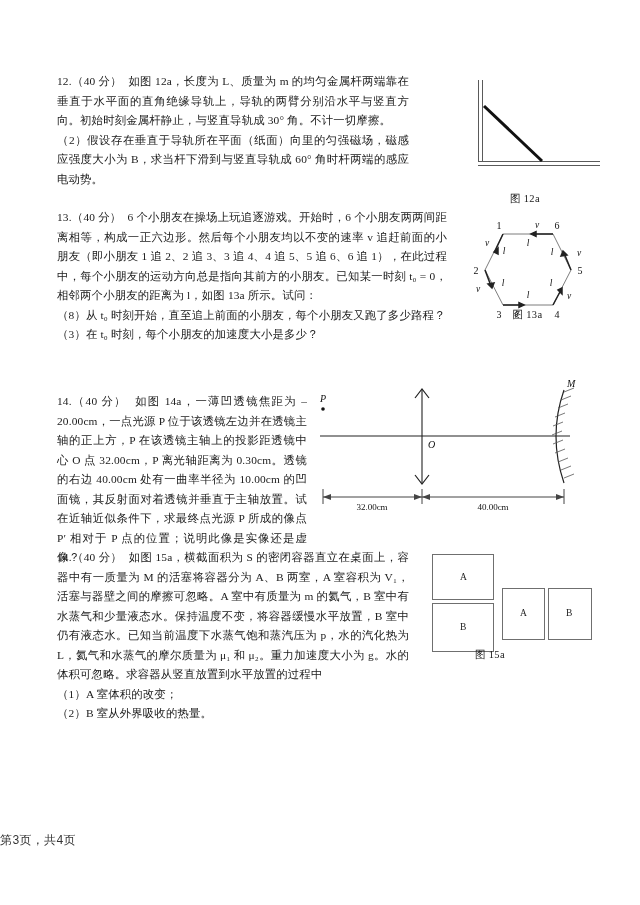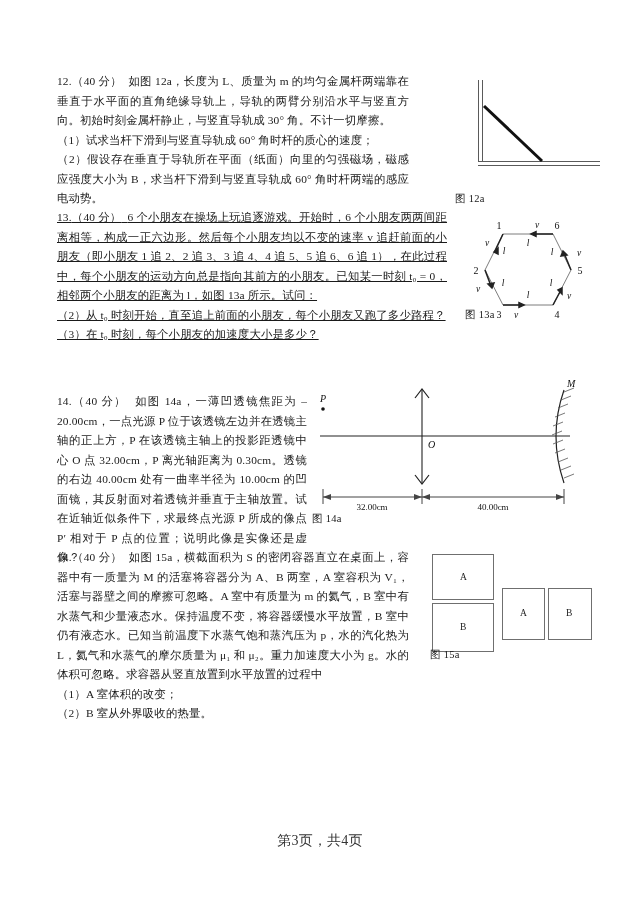--- a/index.html
+++ b/index.html
@@ -25,21 +25,21 @@
   }
   .ptext {
     font-size: 11.4px;
     line-height: 19.5px;
     text-align: justify;
     letter-spacing: 0.15px;
   }
   .ptext p { margin: 0; }
   .figcap {
     font-size: 10.5px;
-    text-align: left;
+    text-align: center;
     letter-spacing: 0.3px;
   }
   .figbox { position: absolute; }
 
   
   #p12 { top: 72px; width: 352px; }
   #fig12 { left: 455px; top: 78px; width: 140px; height: 110px; }
   .rail-v {
     position: absolute; left: 23px; top: 2px;
     width: 5px; height: 86px;
@@ -52,21 +52,21 @@
     border-top: 1.2px solid #5a5a5a; border-bottom: 1.2px solid #5a5a5a;
     background: #fff;
   }
   .rod {
     position: absolute; left: 27px; top: 26px;
     width: 62px; height: 58px;
   }
   #cap12 { position: absolute; left: 455px; top: 192px; width: 140px; }
 
   
-  #p13 { top: 208px; width: 390px; text-decoration: underline; }
+  #p13 { top: 208px; width: 390px; }
   #fig13 { left: 465px; top: 212px; width: 125px; height: 112px; }
   #cap13 { position: absolute; left: 465px; top: 308px; width: 125px; }
 
   
   #p14 { top: 392px; width: 250px; }
   #fig14 { left: 312px; top: 376px; width: 288px; height: 135px; }
   #cap14 { position: absolute; left: 312px; top: 512px; width: 288px; }
 
   
   #p15 { top: 548px; width: 352px; }
@@ -93,54 +93,53 @@
     border-left: 1.1px solid #6f6f6f;
     border-right: 1.1px solid #6f6f6f;
     background: #fff;
   }
   #cap15 { position: absolute; left: 430px; top: 648px; width: 165px; }
 
   
   #footer {
     position: absolute;
     left: 0; top: 832px; width: 640px;
-    text-align: center;
-    font-size: 14px;
-    font-family: Liberation Serif, serif;
+    text-align: left;
+    font-size: 12px;
+    font-family: Liberation Mono, monospace;
     color: #333;
     letter-spacing: 0.2px;
   }
   svg { display: block; overflow: visible; }
 </style>
 </head>
 <body>
 
 <div class="page">
 
   <div class="problem" id="p12">
     <div class="ptext">
       <p><span class="pnum">12.</span><span>（40 分）</span>&nbsp;&nbsp;<span>如图 12a，长度为 L、质量为 m 的均匀金属杆两端靠在垂直于水平面的直角绝缘导轨上，导轨的两臂分别沿水平与竖直方向。初始时刻金属杆静止，与竖直导轨成 30° 角。不计一切摩擦。</span></p>
-      <p>（1）试求当杆下滑到与竖直导轨成 60° 角时杆的质心的速度；</p>
       <p>（2）假设存在垂直于导轨所在平面（纸面）向里的匀强磁场，磁感应强度大小为 B，求当杆下滑到与竖直导轨成 60° 角时杆两端的感应电动势。</p>
     </div>
   </div>
 
   <div class="figbox" id="fig12">
     <div class="rail-v"></div>
     <div class="rail-h"></div>
     <svg class="rod" width="70" height="62">
       <line x1="2" y1="2" x2="60" y2="57" stroke="#111" stroke-width="3"></line>
     </svg>
   </div>
   <div class="figcap" id="cap12">图 12a</div>
 
   <div class="problem" id="p13">
     <div class="ptext">
       <p><span>13.</span><span>（40 分）</span>&nbsp;&nbsp;<span>6 个小朋友在操场上玩追逐游戏。开始时，6 个小朋友两两间距离相等，构成一正六边形。然后每个小朋友均以不变的速率 v 追赶前面的小朋友（即小朋友 1 追 2、2 追 3、3 追 4、4 追 5、5 追 6、6 追 1），在此过程中，每个小朋友的运动方向总是指向其前方的小朋友。已知某一时刻 t₀ = 0，相邻两个小朋友的距离为 l，如图 13a 所示。试问：</span></p>
-      <p>（2）从 t₀ 时刻开始，直至追上前面的小朋友，每个小朋友又跑了多少路程？</p>
+      <p>（8）从 t₀ 时刻开始，直至追上前面的小朋友，每个小朋友又跑了多少路程？</p>
       <p>（3）在 t₀ 时刻，每个小朋友的加速度大小是多少？</p>
     </div>
   </div>
 
   <div class="figbox" id="fig13">
     <svg width="125" height="112" viewBox="0 0 125 112">
 
       <polygon points="38,22 88,22 106,58 88,93 38,93 20,58" fill="none" stroke="#7d7d7d" stroke-width="1"></polygon>
 
       <g stroke="#222" stroke-width="1.5" fill="#222">
@@ -231,21 +230,20 @@
       <g fill="#444">
         <polygon points="11,121 19,118 19,124"></polygon>
         <polygon points="110,121 102,118 102,124"></polygon>
         <polygon points="110,121 118,118 118,124"></polygon>
         <polygon points="252,121 244,118 244,124"></polygon>
       </g>
       <text x="60" y="134" font-size="9" font-family="Liberation Serif, serif" fill="#111" text-anchor="middle">32.00cm</text>
       <text x="181" y="134" font-size="9" font-family="Liberation Serif, serif" fill="#111" text-anchor="middle">40.00cm</text>
     </svg>
   </div>
-  <div class="figcap" id="cap14">图 14a</div>
 
   <div class="problem" id="p15">
     <div class="ptext">
       <p><span>14.</span><span>（40 分）</span>&nbsp;&nbsp;<span>如图 15a，横截面积为 S 的密闭容器直立在桌面上，容器中有一质量为 M 的活塞将容器分为 A、B 两室，A 室容积为 V₁，活塞与器壁之间的摩擦可忽略。A 室中有质量为 m 的氦气，B 室中有水蒸气和少量液态水。保持温度不变，将容器缓慢水平放置，B 室中仍有液态水。已知当前温度下水蒸气饱和蒸汽压为 p，水的汽化热为 L，氦气和水蒸气的摩尔质量为 μ₁ 和 μ₂。重力加速度大小为 g。水的体积可忽略。求容器从竖直放置到水平放置的过程中</span></p>
       <p>（1）A 室体积的改变；</p>
       <p>（2）B 室从外界吸收的热量。</p>
     </div>
   </div>
 
   <div class="figbox" id="fig15">

